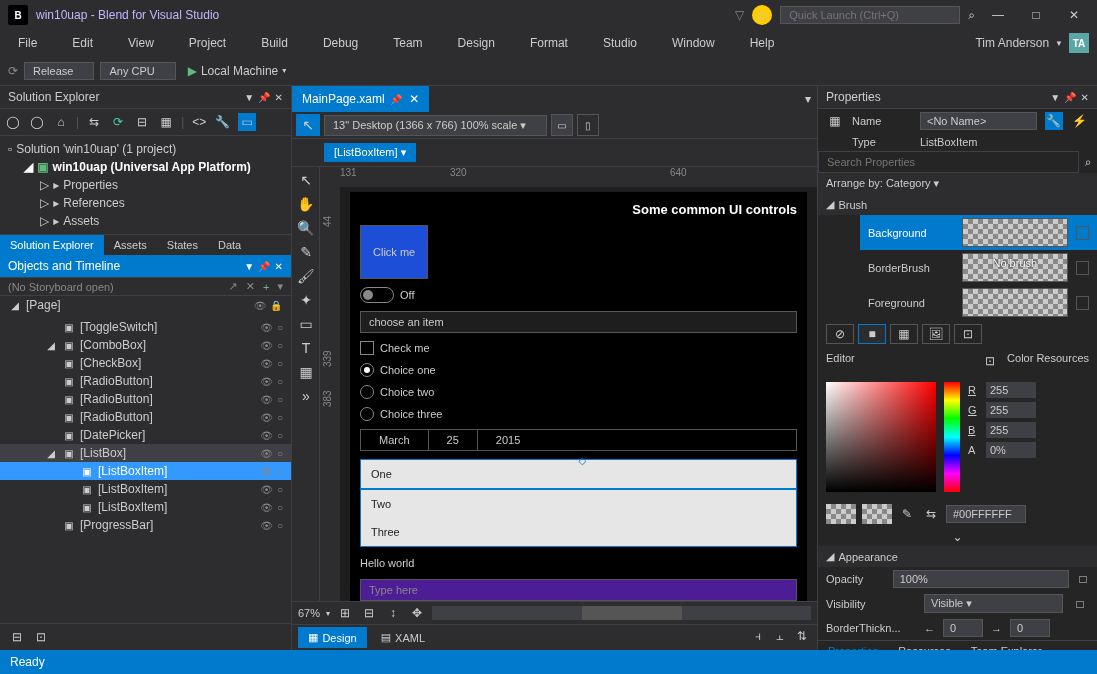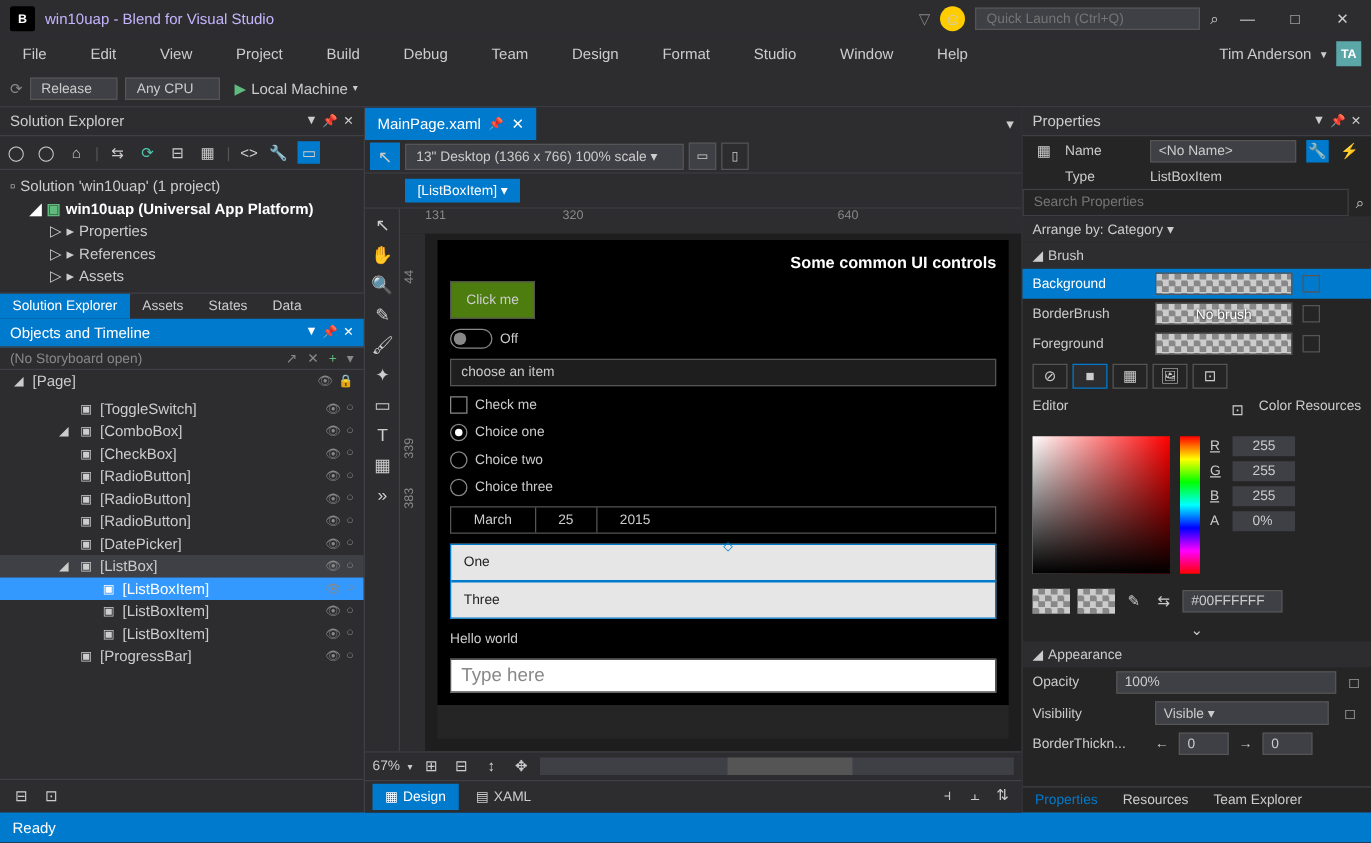--- a/index.html
+++ b/index.html
@@ -61,64 +61,64 @@
 .tool-palette { width: 28px; background: #2d2d30; display: flex; flex-direction: column; gap: 2px; padding: 2px; border-right: 1px solid #3f3f46; }
 .pal-btn { width: 24px; height: 22px; display: flex; align-items: center; justify-content: center; font-size: 14px; color: #ccc; cursor: pointer; }
 .pal-btn.active { background: #007acc; }
 .canvas-area { flex: 1; background: #1e1e1e; position: relative; overflow: hidden; }
 .ruler-h { height: 20px; background: #2d2d30; display: flex; font-size: 10px; color: #888; position: relative; }
 .ruler-h .tick { position: absolute; top: 0; }
 .ruler-v { width: 20px; background: #2d2d30; position: absolute; left: 0; top: 20px; bottom: 0; font-size: 10px; color: #888; }
 .ruler-v .tick { position: absolute; left: 2px; transform: rotate(-90deg); transform-origin: left top; }
 .design-surface { position: absolute; left: 30px; top: 25px; right: 10px; bottom: 10px; background: #252526; }
 .mock-app { background: #000; padding: 10px; display: flex; flex-direction: column; gap: 8px; }
-.mock-btn { background: #4d7c0f; border: 1px solid #555; padding: 8px 12px; width: fit-content; font-size: 11px; color: #ccc; }
+.mock-btn { background: #1d4ed8; border: 1px solid #555; padding: 20px 12px; width: fit-content; font-size: 11px; color: #ccc; }
 .mock-toggle { display: flex; align-items: center; gap: 6px; font-size: 11px; color: #ccc; }
 .mock-toggle .sw { width: 34px; height: 16px; border: 1px solid #888; border-radius: 8px; position: relative; }
 .mock-toggle .sw::after { content: ''; width: 10px; height: 10px; background: #888; border-radius: 50%; position: absolute; left: 2px; top: 2px; }
 .mock-combo { border: 1px solid #555; padding: 4px 8px; font-size: 11px; color: #ccc; background: #1e1e1e; }
 .mock-check { display: flex; align-items: center; gap: 6px; font-size: 11px; color: #ccc; }
 .mock-check .box { width: 14px; height: 14px; border: 1px solid #888; }
 .mock-radio { display: flex; align-items: center; gap: 6px; font-size: 11px; color: #ccc; }
 .mock-radio .circ { width: 14px; height: 14px; border: 1px solid #888; border-radius: 50%; position: relative; }
 .mock-radio .circ.checked::after { content: ''; position: absolute; inset: 3px; background: #fff; border-radius: 50%; }
 .mock-date { display: flex; border: 1px solid #555; }
 .mock-date div { padding: 4px 18px; border-right: 1px solid #555; font-size: 11px; color: #ccc; }
 .mock-list { background: #e6e6e6; border: 1px solid #007acc; position: relative; }
 .mock-list .item { padding: 8px 10px; font-size: 11px; color: #222; border-bottom: 1px solid #007acc; position: relative; }
 .mock-list .item.sel-handle::after { content: '◇'; position: absolute; left: 50%; top: -5px; color: #007acc; font-size: 10px; }
 .mock-list .item.sel { border-bottom: 2px solid #007acc; }
-.mock-text { border: 1px solid #555; padding: 4px 8px; font-size: 15px; color: #888; background: #ffffff; }
+.mock-text { border: 1px solid #555; padding: 4px 8px; font-size: 11px; color: #888; background: #4c1d95; }
 .mock-label { font-size: 11px; color: #ccc; padding: 2px 0; }
 .zoom-bar { display: flex; align-items: center; padding: 2px 6px; gap: 6px; border-top: 1px solid #3f3f46; background: #2d2d30; font-size: 11px; }
 .design-tabs { display: flex; justify-content: space-between; background: #2d2d30; border-top: 1px solid #3f3f46; }
 .design-tabs .left, .design-tabs .right { display: flex; gap: 4px; padding: 2px 6px; }
 .dtab { padding: 4px 10px; font-size: 11px; cursor: pointer; display: flex; align-items: center; gap: 4px; }
 .dtab.active { background: #007acc; color: #fff; }
 .rightpanel { width: 280px; display: flex; flex-direction: column; border-left: 1px solid #3f3f46; background: #252526; }
 .prop-row { display: flex; align-items: center; padding: 3px 8px; gap: 8px; font-size: 11px; }
 .prop-row .lbl { width: 60px; color: #ccc; }
 .prop-row .val { flex: 1; }
 .prop-row input { background: #3f3f46; border: 1px solid #555; padding: 2px 6px; color: #ccc; width: 100%; font-size: 11px; }
 .cat-header { background: #2d2d30; padding: 4px 8px; font-size: 11px; color: #ccc; display: flex; align-items: center; gap: 4px; }
-.brush-row { display: flex; align-items: center; padding: 3px 8px; font-size: 11px; gap: 8px; }
+.brush-row { display: flex; align-items: center; padding: 3px 8px; font-size: 11px; gap: 8px; margin-left: 42px; }
 .brush-row.selected { background: #007acc; color: #fff; }
-.brush-row .swatch { width: 110px; height: 18px; border: 1px solid #555; }
+.brush-row .swatch { width: 110px; height: 29px; border: 1px solid #555; }
 .brush-row .sq { width: 14px; height: 14px; border: 1px solid #555; }
 .checker { background: repeating-conic-gradient(#888 0 25%, #ccc 0 50%) 0 0/10px 10px; }
 .brush-tabs { display: flex; gap: 4px; padding: 4px 8px; }
 .btab { width: 28px; height: 20px; border: 1px solid #555; display: flex; align-items: center; justify-content: center; font-size: 12px; }
 .btab.active { border-color: #007acc; background: #2d2d30; }
 .color-editor { display: flex; padding: 8px; gap: 8px; }
 .color-sq { width: 110px; height: 110px; background: linear-gradient(to bottom, transparent, #000), linear-gradient(to right, #fff, #f00); position: relative; }
 .hue-strip { width: 16px; height: 110px; background: linear-gradient(#f00, #ff0, #0f0, #0ff, #00f, #f0f, #f00); }
 .rgb-inputs { display: flex; flex-direction: column; gap: 4px; }
 .rgb-row { display: flex; align-items: center; gap: 4px; font-size: 11px; }
 .rgb-row .ch { width: 14px; text-decoration: underline; }
-.rgb-row input { background: #3f3f46; border: none; padding: 2px 16px; color: #ccc; width: 50px; font-size: 11px; }
+.rgb-row input { background: #3f3f46; border: none; padding: 2px 4px; color: #ccc; width: 50px; font-size: 11px; }
 .rgb-row .grad { flex: 1; height: 3px; }
 .hex-row { display: flex; align-items: center; padding: 4px 8px; gap: 6px; }
 .hex-row .cur { width: 30px; height: 20px; }
 .hex-row input { background: #3f3f46; border: 1px solid #555; padding: 2px 6px; color: #ccc; width: 80px; font-size: 11px; }
 .prop-tabs { display: flex; border-top: 1px solid #3f3f46; font-size: 11px; }
 .ptab { padding: 4px 10px; cursor: pointer; }
 .ptab.active { color: #007acc; }
 .statusbar { height: 24px; background: #007acc; color: #fff; display: flex; align-items: center; padding: 0 10px; font-size: 12px; }
 .arrange-bar { padding: 4px 8px; font-size: 11px; background: #2d2d30; }
 .expand-more { text-align: center; padding: 2px; cursor: pointer; font-size: 12px; }
@@ -456,20 +456,21 @@
                 <div class="circ"></div>
                 <span>Choice three</span>
               </div>
             <div class="mock-date">
               <div>March</div>
                 <div>25</div>
                 <div style="border-right:none">2015</div>
             </div>
             <div class="mock-list">
               <div class="item sel sel-handle">One</div>
+              <div class="item" style="border-bottom:none">Two</div>
               <div class="item" style="border-bottom:none">Three</div>
             </div>
             <div class="mock-label">Hello world</div>
             <div class="mock-text">Type here</div>
           </div>
         </div>
       </div>
     </div>
     <div class="zoom-bar">
       <span>67%</span>

